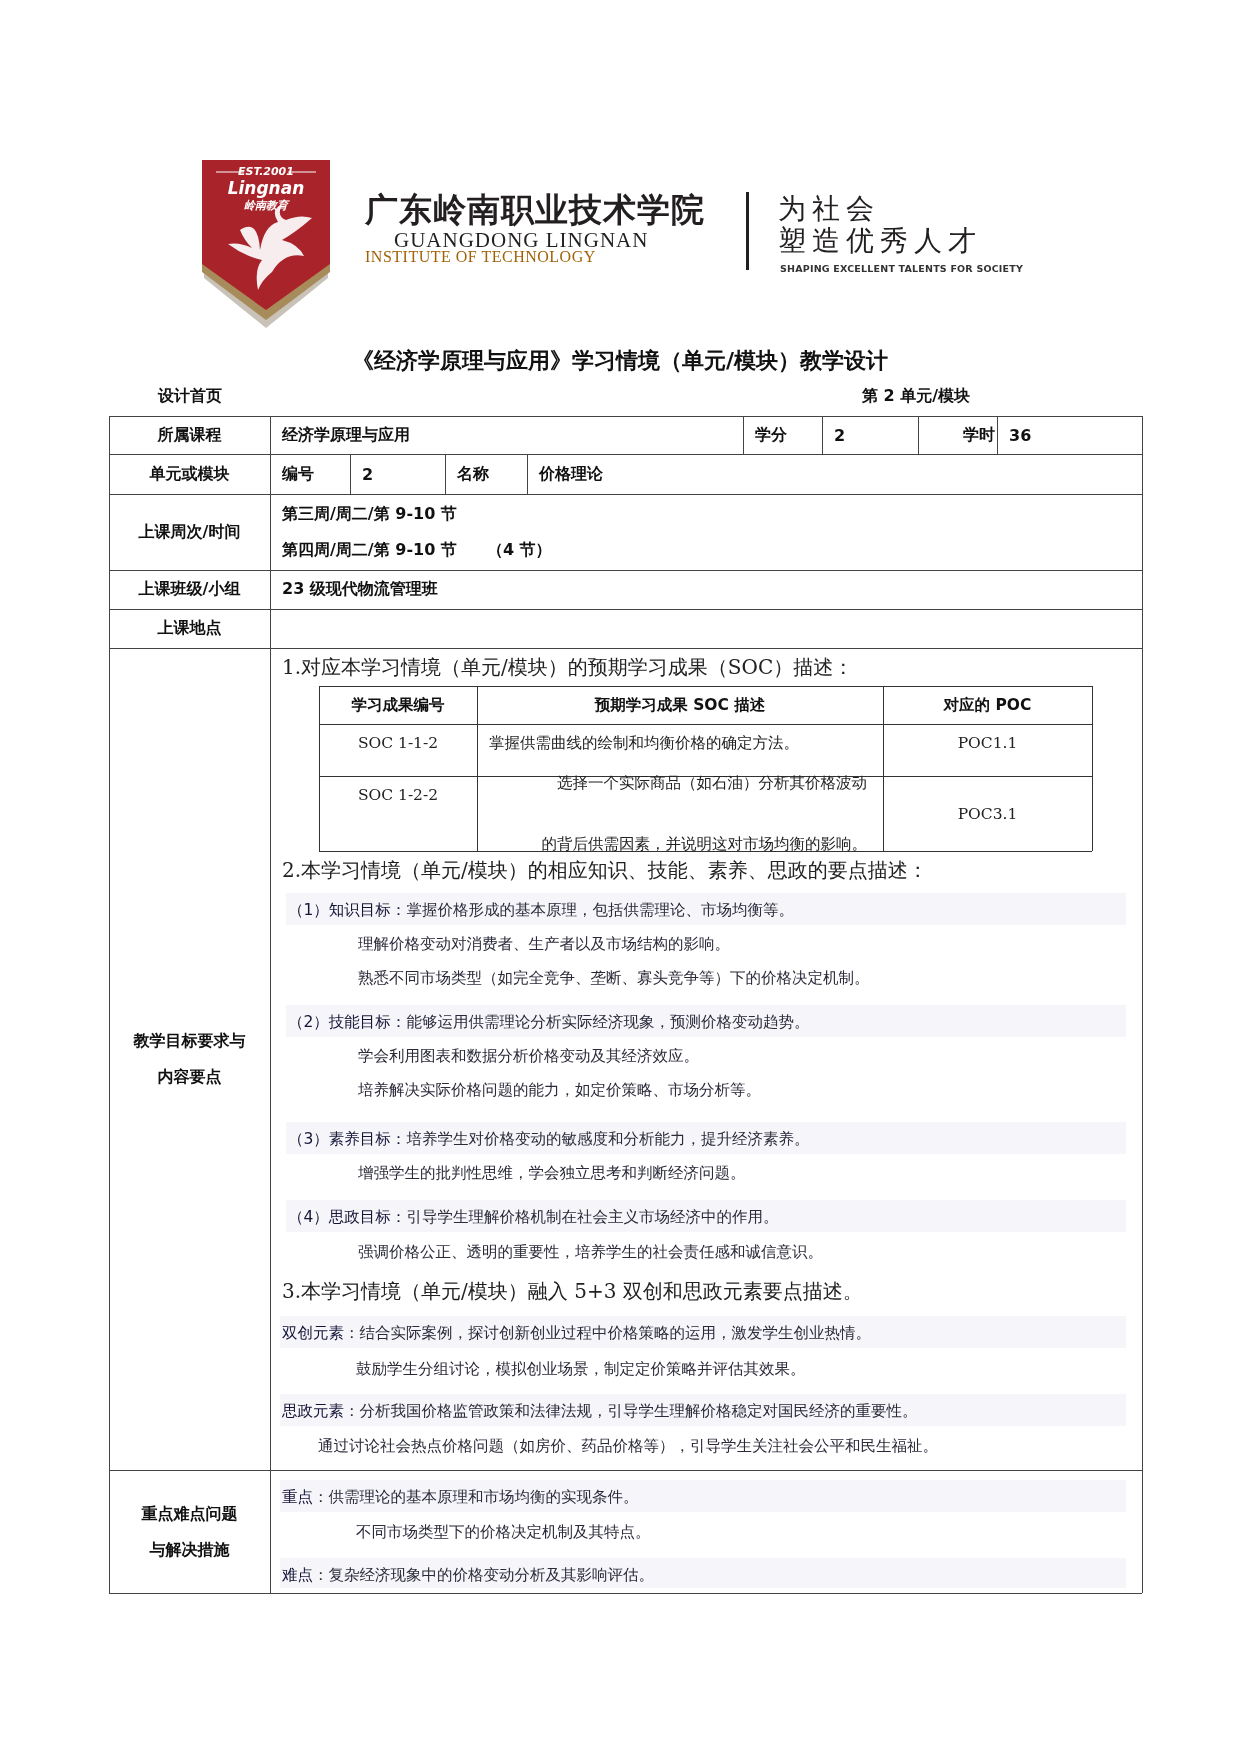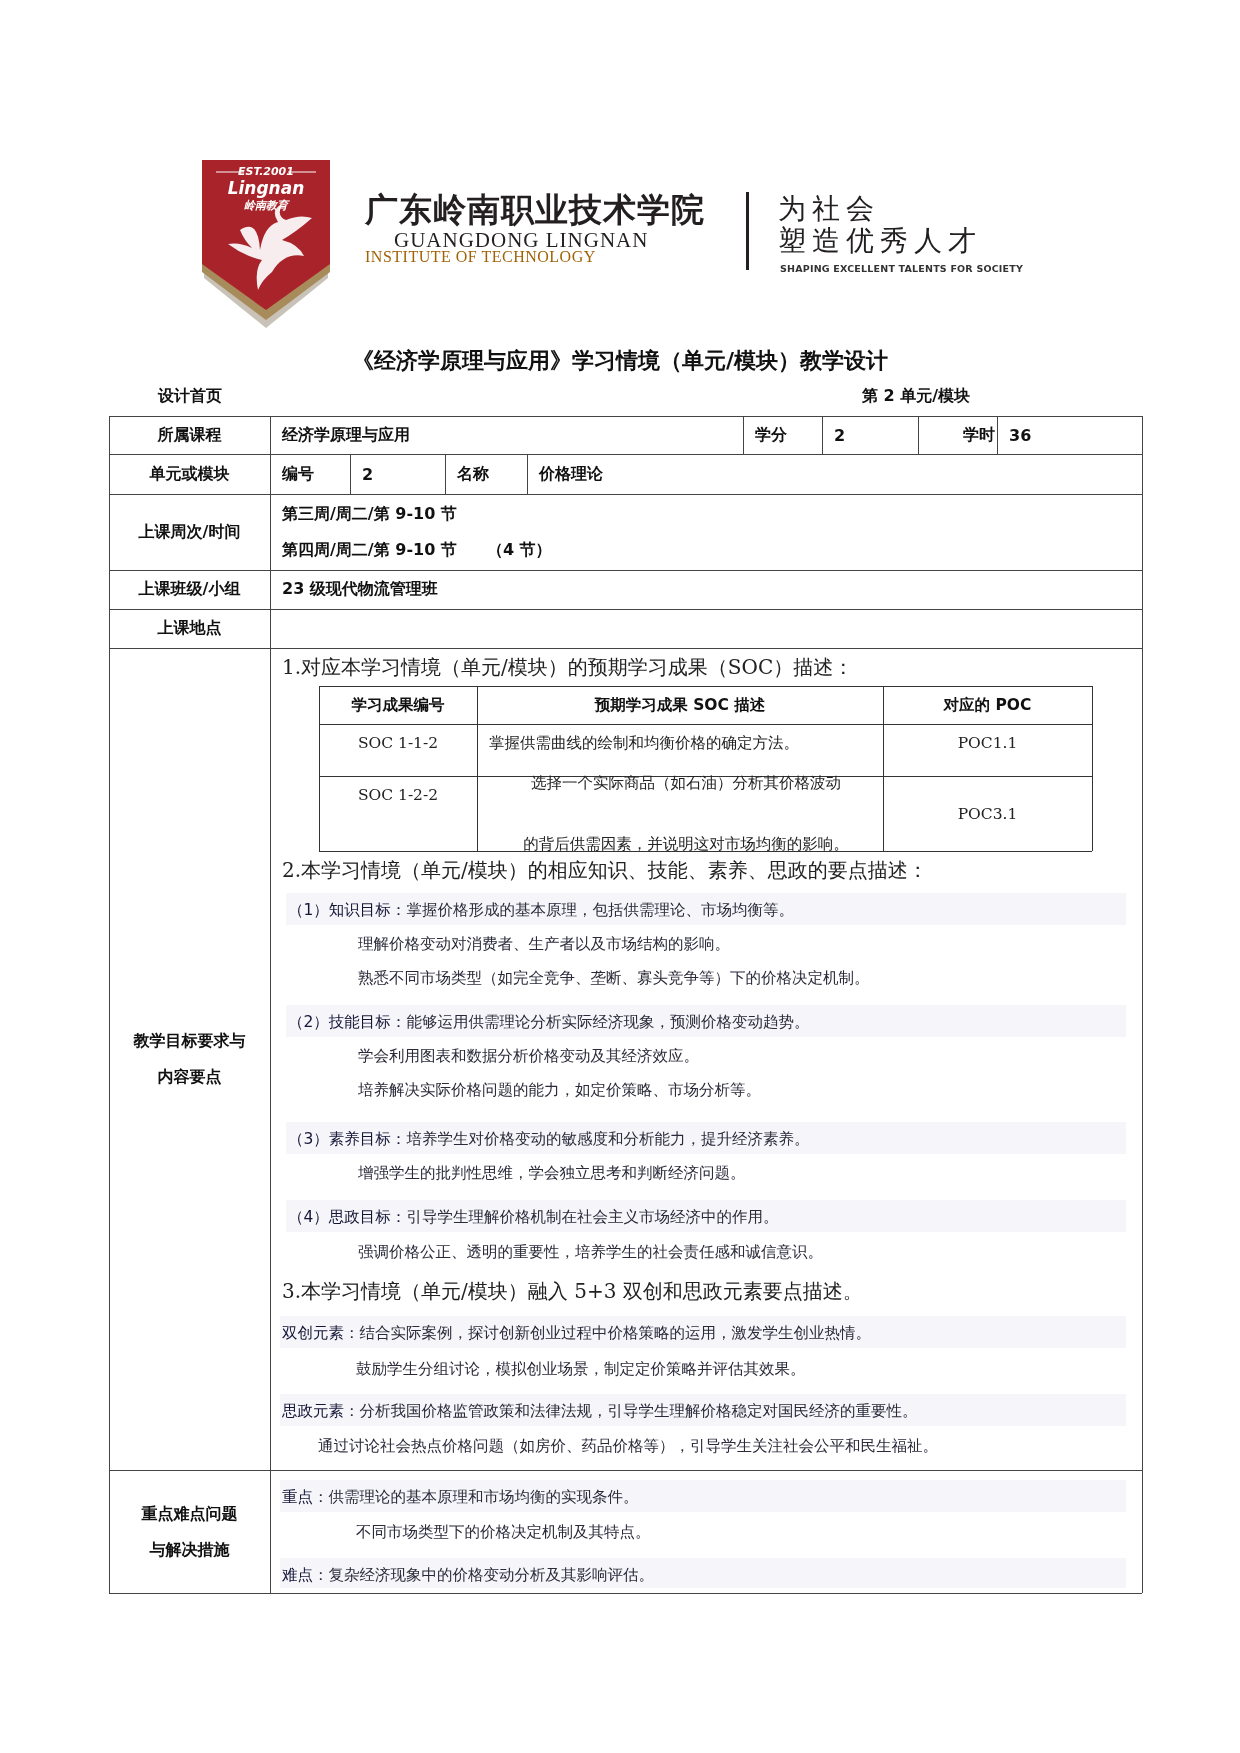--- a/index.html
+++ b/index.html
@@ -142,21 +142,21 @@
 
   <div class="cell center" style="left:0;top:0;width:158px;height:38px;">学习成果编号</div>
   <div class="cell center" style="left:158px;top:0;width:406px;height:38px;">预期学习成果 SOC 描述</div>
   <div class="cell center" style="left:564px;top:0;width:209px;height:38px;">对应的 POC</div>
 
   <div class="cell center normal" style="left:0;top:38px;width:158px;height:38px;">SOC 1-1-2</div>
   <div class="cell left normal" style="left:158px;top:38px;width:406px;height:38px;">掌握供需曲线的绘制和均衡价格的确定方法。</div>
   <div class="cell center normal" style="left:564px;top:38px;width:209px;height:38px;">POC1.1</div>
 
   <div class="cell center normal" style="left:0;top:90px;width:158px;height:38px;">SOC 1-2-2</div>
-  <div class="cell left normal multi" style="left:158px;top:90px;width:406px;height:75px;align-items:center;line-height:37px;gap:24px;">
+  <div class="cell left normal multi" style="left:142px;top:90px;width:406px;height:75px;align-items:flex-end;line-height:37px;gap:24px;">
     <span>选择一个实际商品（如石油）分析其价格波动</span>
     <span>的背后供需因素，并说明这对市场均衡的影响。</span>
   </div>
   <div class="cell center normal" style="left:564px;top:90px;width:209px;height:75px;">POC3.1</div>
 </div>
 
 <div class="section-head" style="top:857px;">2.本学习情境（单元/模块）的相应知识、技能、素养、思政的要点描述：</div>
 
 <div class="hlbg" style="left:286px;top:893px;width:840px;height:32px;"></div>
 <div class="goal-line" style="left:288px;top:900px;"><span class="goal-label">（1）知识目标：</span><span>掌握价格形成的基本原理，包括供需理论、市场均衡等。</span></div>

